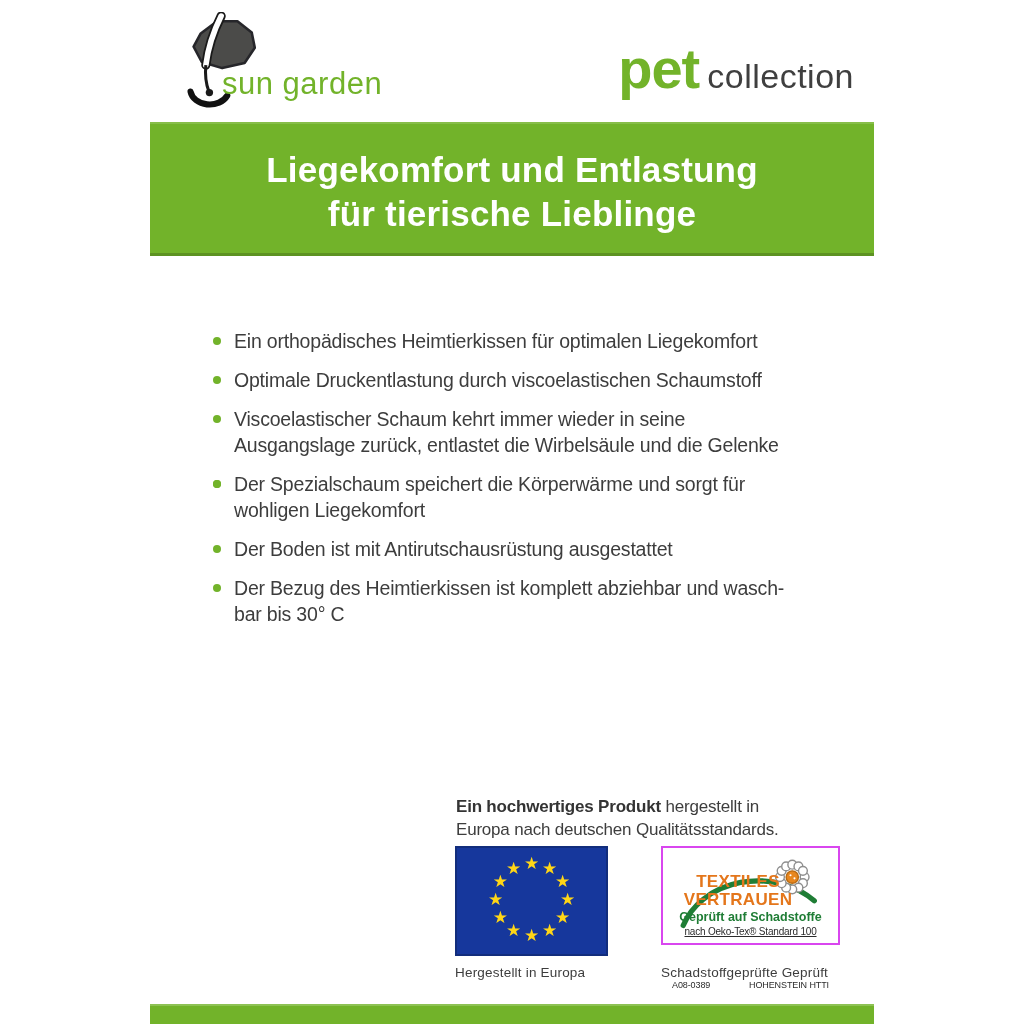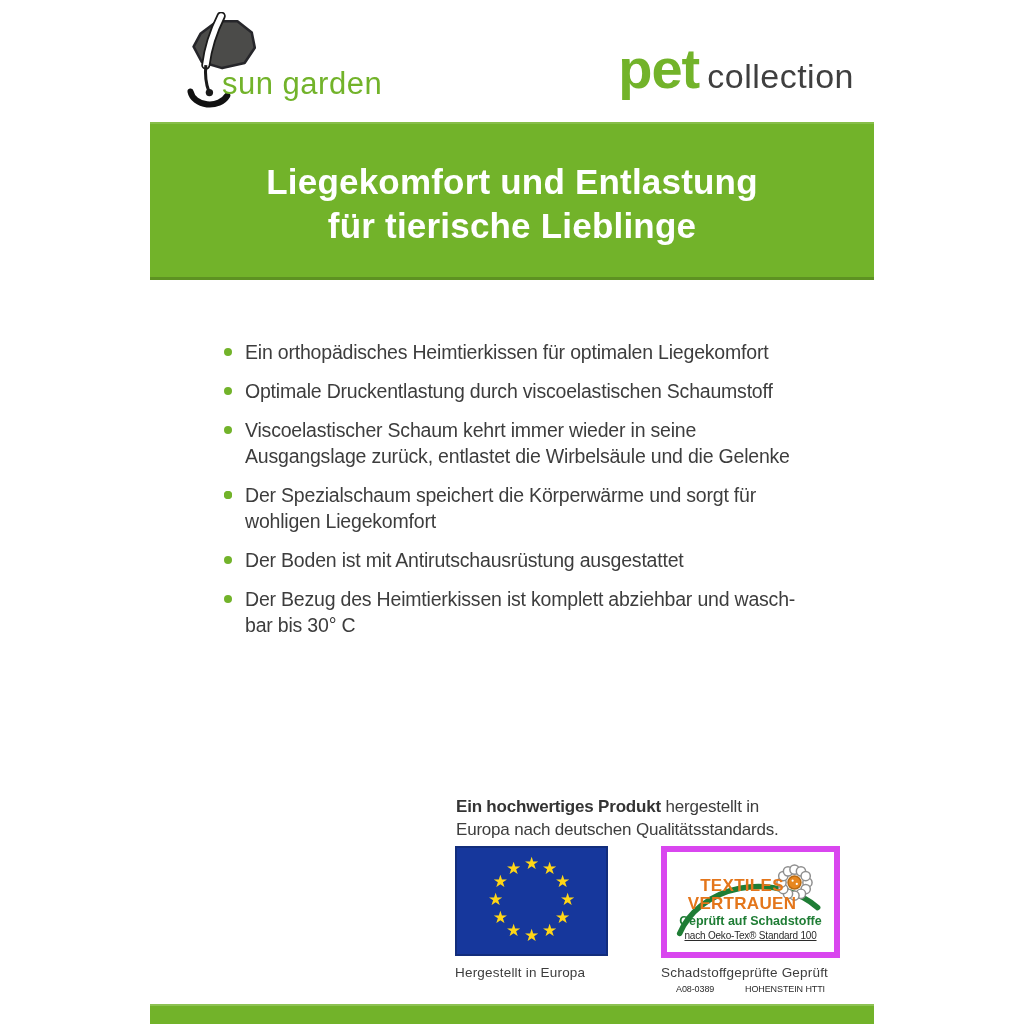--- a/index.html
+++ b/index.html
@@ -27,32 +27,32 @@
   }
   .pet-collection{
     position:absolute;top:36px;right:170px;
     display:flex;align-items:baseline;
   }
   .pet{font-size:56px;font-weight:bold;color:var(--green);letter-spacing:-1px;}
   .coll{font-size:34px;font-weight:400;color:#3f3f3f;margin-left:8px;letter-spacing:0.5px;}
 
   
   .banner{
-    position:absolute;left:150px;top:122px;width:724px;height:158px;
+    position:absolute;left:150px;top:122px;width:724px;height:134px;
     background:var(--green);
     box-shadow:inset 0 -3px 0 rgba(0,0,0,0.18), inset 0 2px 0 rgba(255,255,255,0.15);
     display:flex;flex-direction:column;justify-content:center;align-items:center;
     color:#fff;font-weight:bold;font-size:35px;line-height:44px;
     text-align:center;padding-top:6px;letter-spacing:0.2px;
   }
 
   
   .features{
     position:absolute;left:212px;top:328px;width:648px;
-    margin:11px;padding:0;list-style:none;
+    margin:0;padding:0;list-style:none;
     font-size:19.5px;line-height:26px;letter-spacing:-0.2px;
   }
   .features li{position:relative;padding-left:22px;margin-bottom:13px;}
   .features .dot{
     position:absolute;left:1px;top:9px;width:8px;height:8px;
     border-radius:50%;background:var(--green);
   }
 
   
   .quality{
@@ -70,22 +70,22 @@
     transform:translate(-50%,-54%);line-height:1;
   }
   .caption{
     position:absolute;font-size:13.5px;color:#3d3d3d;letter-spacing:0.2px;
   }
   .caption.flag-cap{left:455px;top:965px;}
   .caption.oeko-cap{left:661px;top:965px;}
 
   
   .oeko{
-    position:absolute;left:661px;top:846px;width:179px;height:112px;
-    background:#fff;border:6px solid #d946ef;
+    position:absolute;left:661px;top:846px;width:179px;height:99px;
+    background:#fff;border:2px solid #d946ef;
   }
   .oeko svg.art{position:absolute;left:0;top:0;width:100%;height:100%;}
   .ot-title{
     position:absolute;left:0;top:25px;width:150px;text-align:center;
     color:var(--ot-orange);font-weight:bold;font-size:17px;line-height:18px;
     letter-spacing:0.3px;
   }
   .ot-sub{
     position:absolute;left:0;top:62px;width:100%;text-align:center;
     color:var(--ot-green);font-weight:bold;font-size:12.5px;

